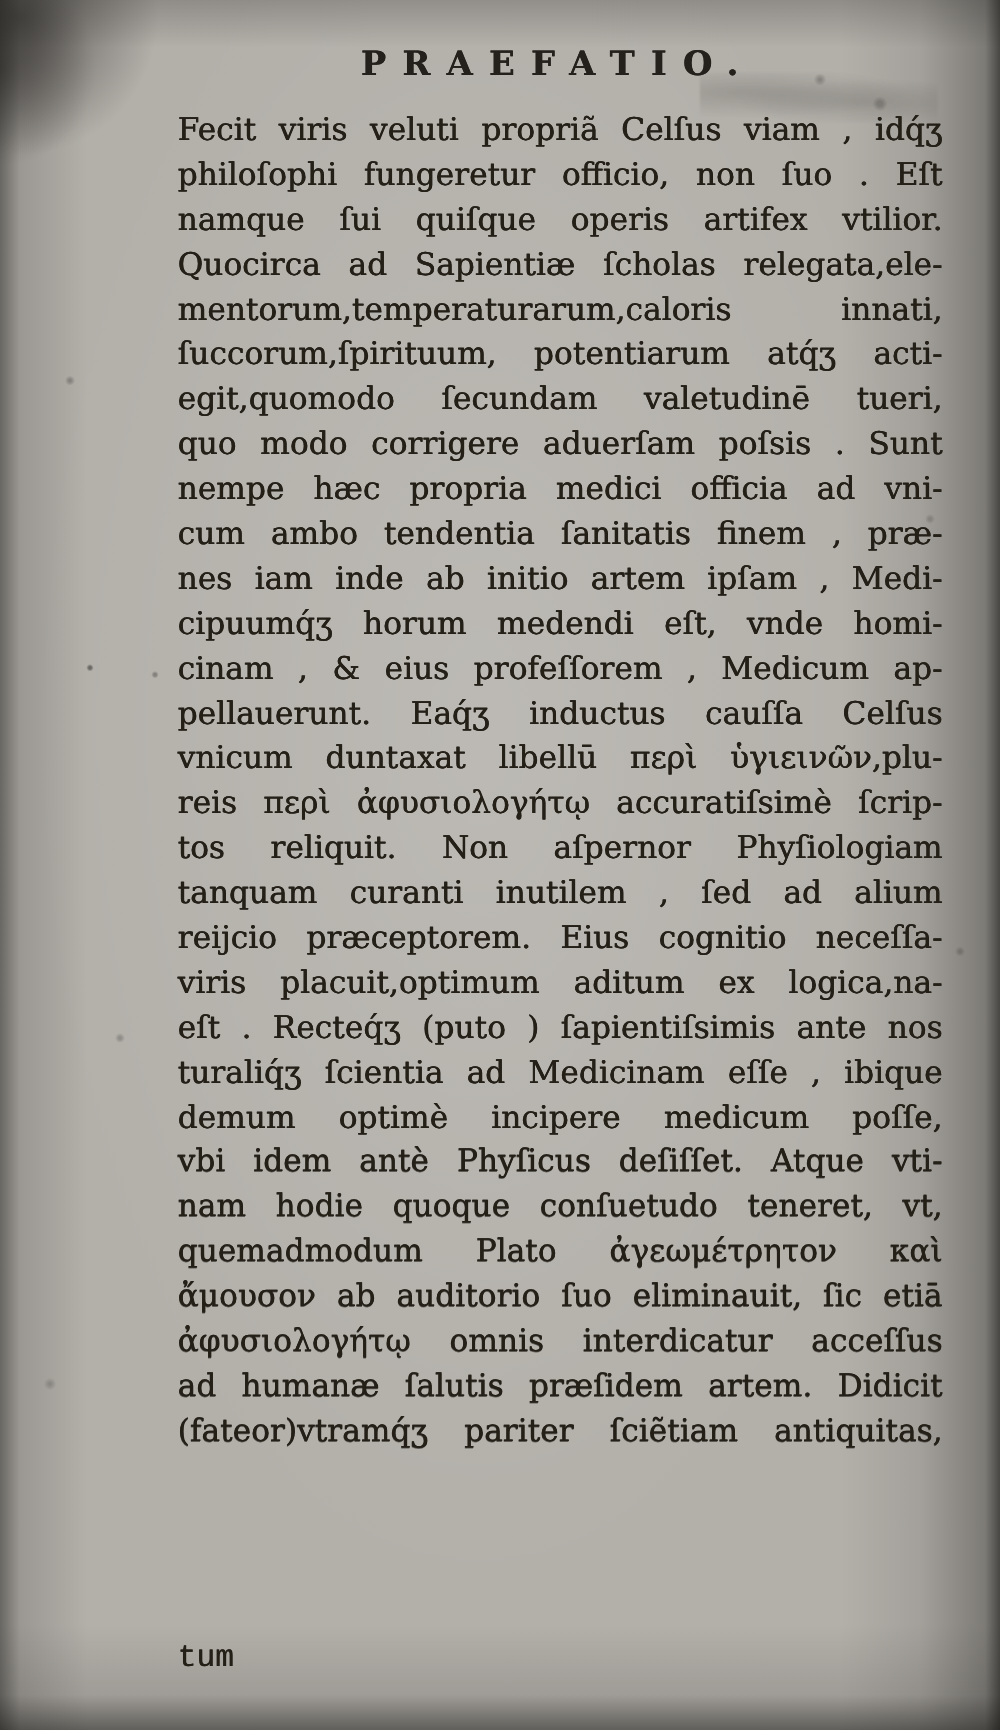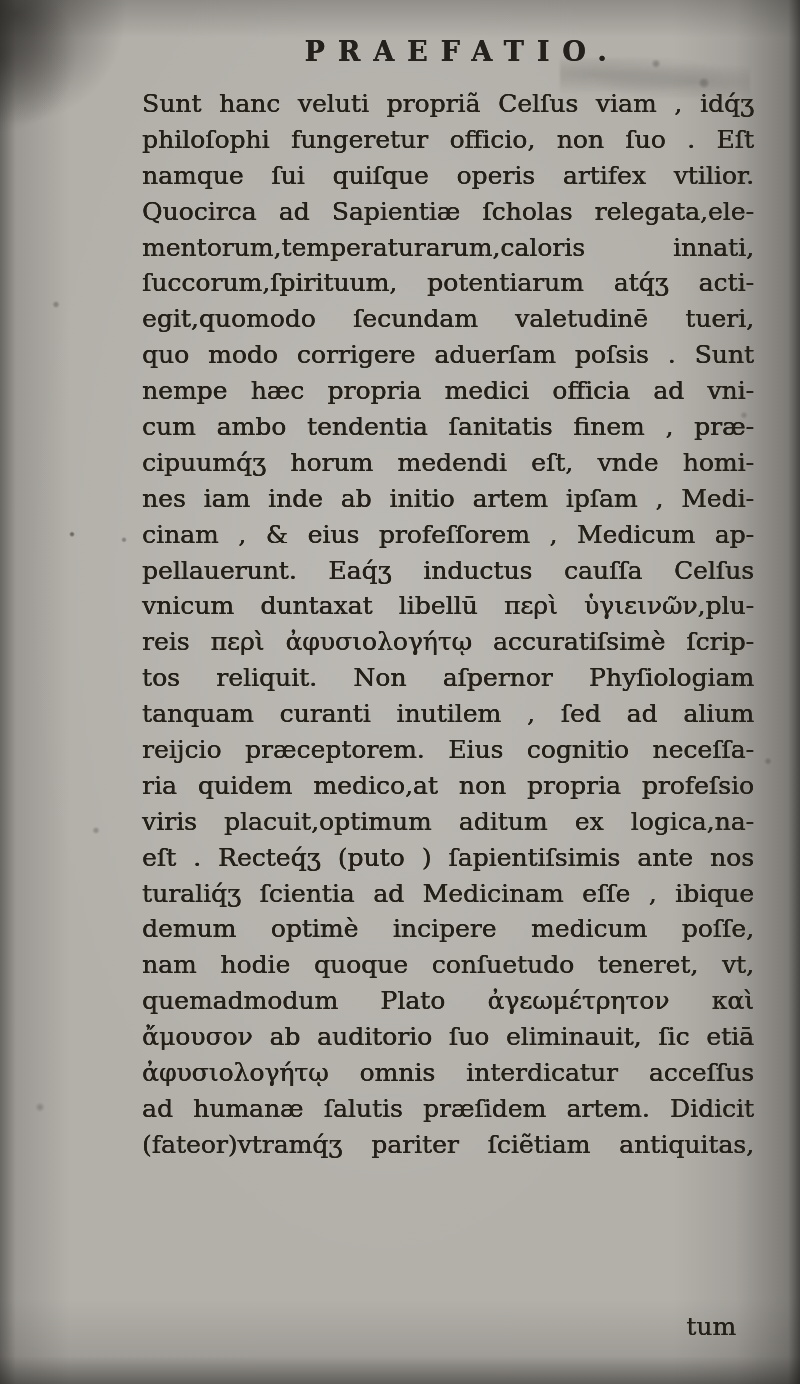--- a/index.html
+++ b/index.html
@@ -35,21 +35,21 @@
       linear-gradient(to right, rgba(15,14,12,0.45) 0px, rgba(15,14,12,0.15) 16px, rgba(0,0,0,0) 70px),
       
       linear-gradient(to top, rgba(15,14,12,0.5) 0px, rgba(15,14,12,0.12) 28px, rgba(0,0,0,0) 85px),
       
       linear-gradient(to bottom, rgba(15,14,12,0.22) 0px, rgba(0,0,0,0) 38px);
     font-family: "DejaVu Serif", "Liberation Serif", serif;
   }
   .page-header {
     position: absolute;
     top: 36px;
-    left: 156px;
+    left: 140px;
     width: 612px;
     text-align: center;
     font-size: 27px;
     font-weight: bold;
     letter-spacing: 0.48em;
     color: #24211c;
     text-shadow: 0.3px 0 0 currentColor;
   }
   .text-block {
     position: absolute;
@@ -64,24 +64,24 @@
     height: 35.9px;
     white-space: nowrap;
     text-align: justify;
     text-align-last: justify;
     text-shadow: 0.35px 0 0 currentColor, 0 0.2px 0.4px rgba(20,18,14,0.55);
     overflow: visible;
   }
   .catchword {
     font-size: 25px;
     line-height: 35.9px;
-    text-align: right;
     padding-right: 18px;
     color: #242018;
     text-shadow: 0.35px 0 0 currentColor;
+    font-family: Liberation Mono, monospace;
   }
   
   .ghost-marks {
     position: absolute;
     top: 58px;
     left: 560px;
     width: 190px;
     height: 40px;
     background:
       radial-gradient(ellipse at 20% 40%, rgba(40,38,34,0.18), rgba(0,0,0,0) 60%),
@@ -90,44 +90,44 @@
   }
 </style>
 </head>
 <body>
 
 <div class="page">
   <div class="ghost-marks"></div>
   <div class="page-header">PRAEFATIO.</div>
   <div class="text-block">
 
-  <div class="line">Sunt hanc veluti propriã Celſus viam , idq́ʒ</div>
+  <div class="line">Fecit viris veluti propriã Celſus viam , idq́ʒ</div>
       <div class="line">philoſophi fungeretur officio, non ſuo . Eſt</div>
       <div class="line">namque ſui quiſque operis artifex vtilior.</div>
       <div class="line">Quocirca ad Sapientiæ ſcholas relegata,ele-</div>
       <div class="line">mentorum,temperaturarum,caloris innati,</div>
       <div class="line">ſuccorum,ſpirituum, potentiarum atq́ʒ acti-</div>
       <div class="line">egit,quomodo ſecundam valetudinē tueri,</div>
       <div class="line">quo modo corrigere aduerſam poſsis . Sunt</div>
       <div class="line">nempe hæc propria medici officia ad vni-</div>
       <div class="line">cum ambo tendentia ſanitatis finem , præ-</div>
+      <div class="line">nes iam inde ab initio artem ipſam , Medi-</div>
       <div class="line">cipuumq́ʒ horum medendi eſt, vnde homi-</div>
-      <div class="line">nes iam inde ab initio artem ipſam , Medi-</div>
       <div class="line">cinam , &amp; eius profeſſorem , Medicum ap-</div>
       <div class="line">pellauerunt. Eaq́ʒ inductus cauſſa Celſus</div>
       <div class="line">vnicum duntaxat libellū περὶ ὑγιεινῶν,plu-</div>
       <div class="line">reis περὶ ἀφυσιολογήτῳ accuratiſsimè ſcrip-</div>
       <div class="line">tos reliquit. Non aſpernor Phyſiologiam</div>
       <div class="line">tanquam curanti inutilem , ſed ad alium</div>
       <div class="line">reijcio præceptorem. Eius cognitio neceſſa-</div>
-      <div class="line">ria quidem medico,at non propria profeſsio</div>
       <div class="line">viris placuit,optimum aditum ex logica,na-</div>
       <div class="line">eſt . Recteq́ʒ (puto ) ſapientiſsimis ante nos</div>
       <div class="line">turaliq́ʒ ſcientia ad Medicinam eſſe , ibique</div>
       <div class="line">demum optimè incipere medicum poſſe,</div>
+      <div class="line">vbi idem antè Phyſicus deſiſſet. Atque vti-</div>
       <div class="line">nam hodie quoque conſuetudo teneret, vt,</div>
       <div class="line">quemadmodum Plato ἀγεωμέτρητον καὶ</div>
       <div class="line">ἄμουσον ab auditorio ſuo eliminauit, ſic etiā</div>
       <div class="line">ἀφυσιολογήτῳ omnis interdicatur acceſſus</div>
       <div class="line">ad humanæ ſalutis præſidem artem. Didicit</div>
       <div class="line">(fateor)vtramq́ʒ pariter ſciẽtiam antiquitas,</div>
     </div>
   <div class="text-block" style="top:1309px;">
     <div class="catchword">tum</div>
   </div>

